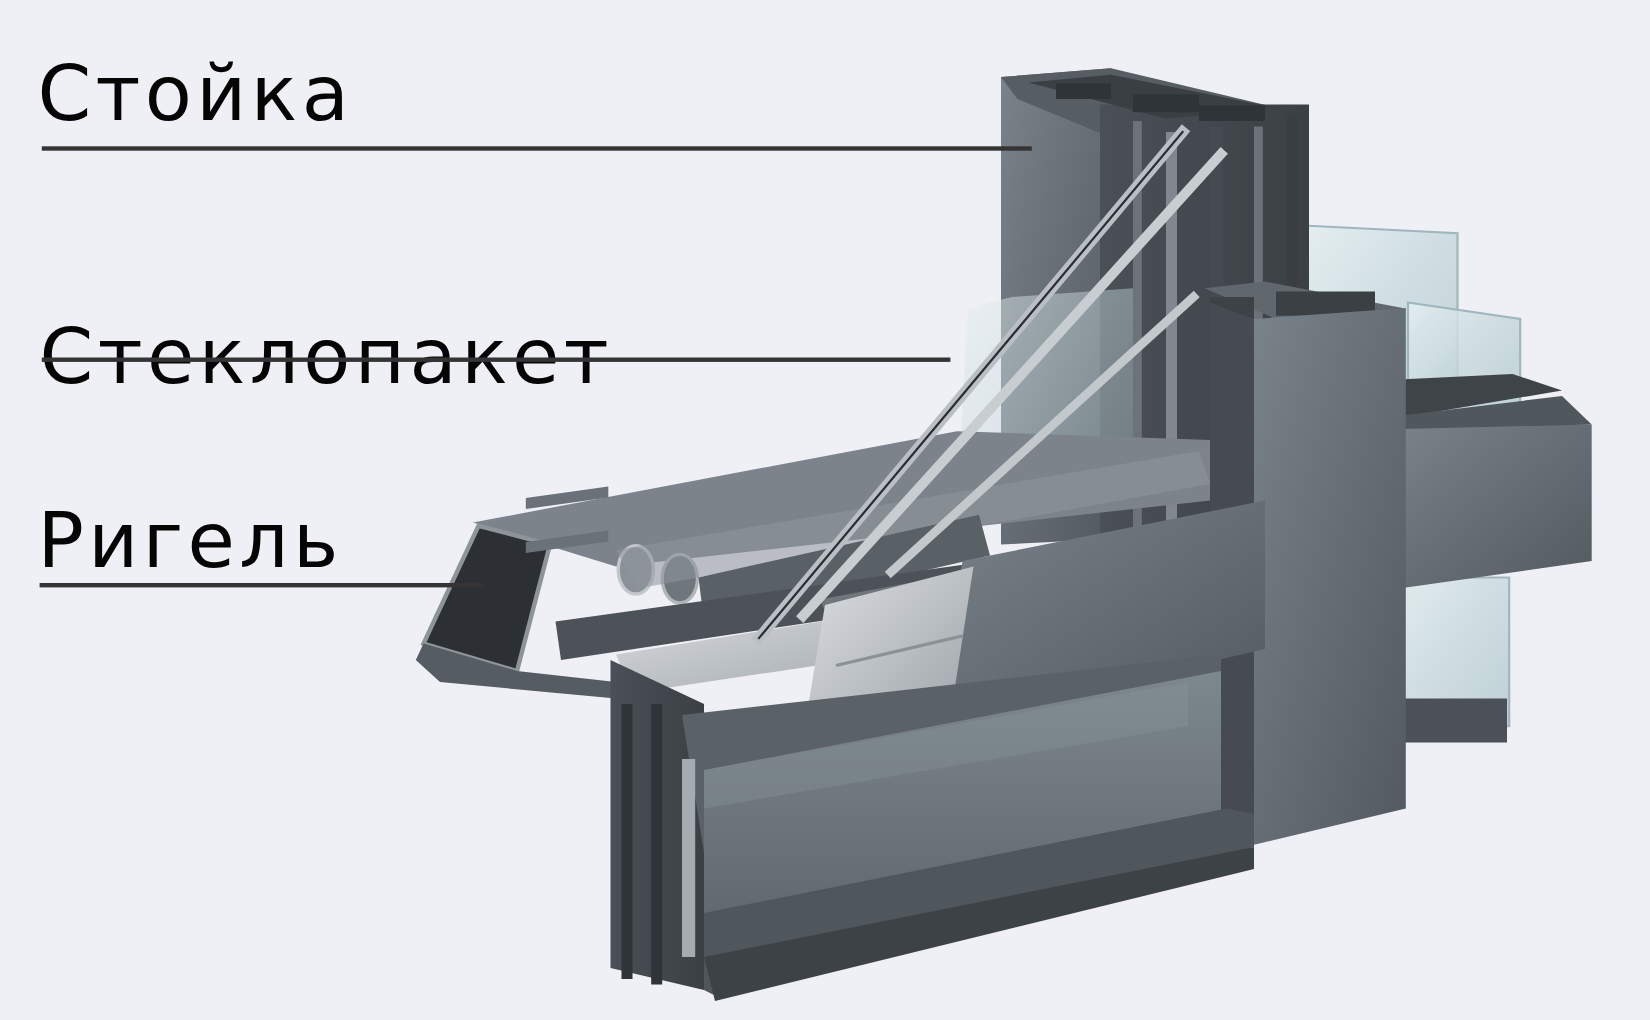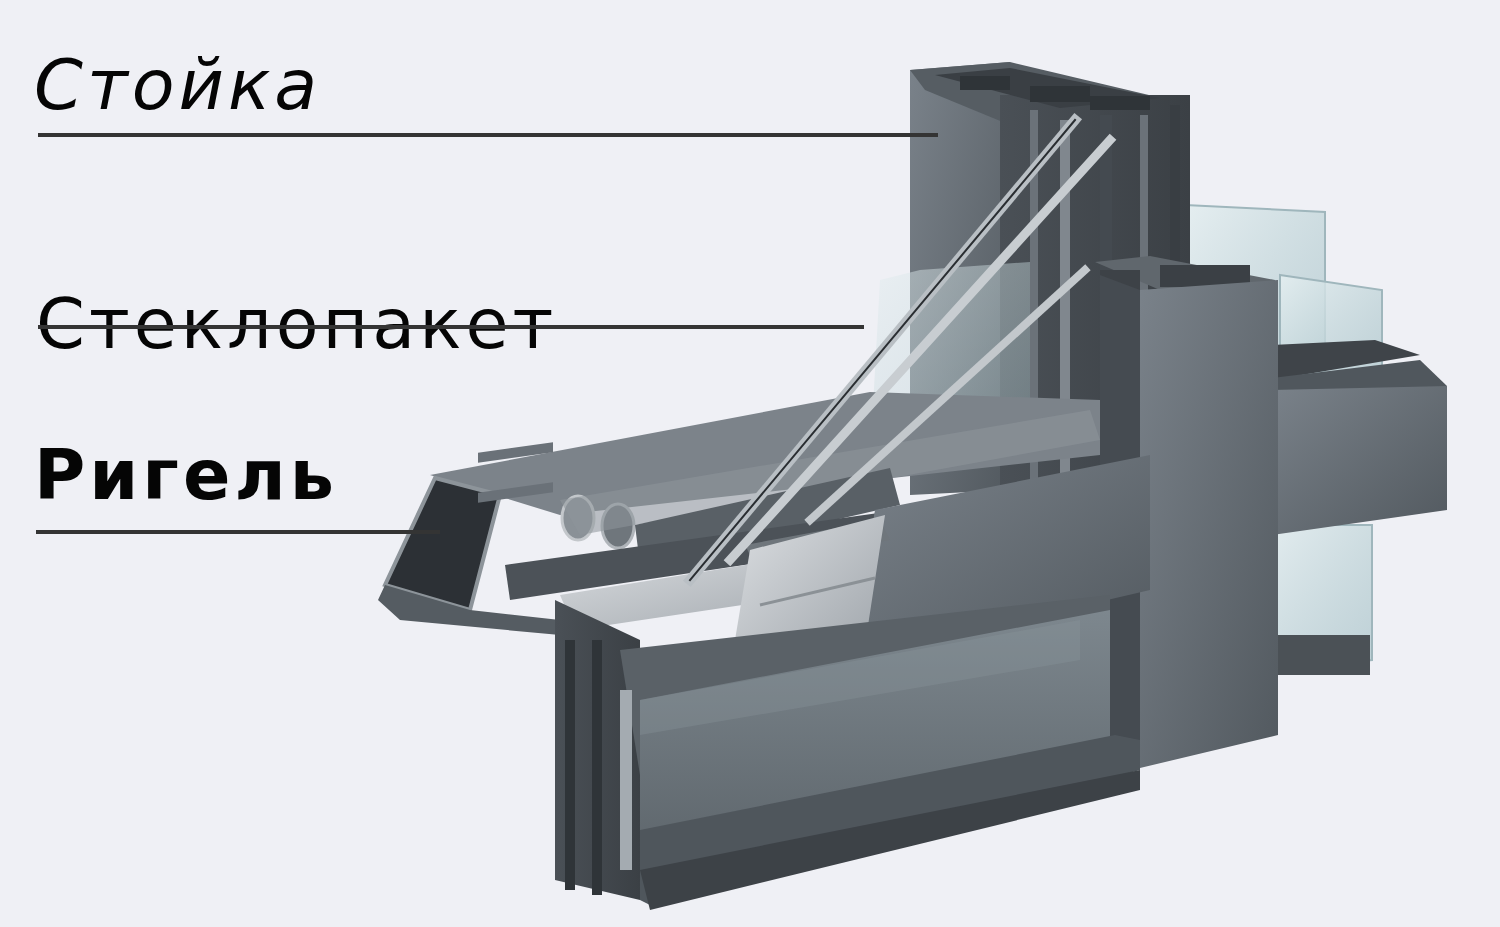--- a/index.html
+++ b/index.html
@@ -137,21 +137,21 @@
     </g>
 
     <g stroke-linecap="square">
       <line x1="1075" y1="120" x2="690" y2="580" stroke="#b9bfc4" stroke-width="10"></line>
       <line x1="1075" y1="120" x2="690" y2="580" stroke="#2a2e32" stroke-width="2"></line>
       <line x1="1110" y1="140" x2="730" y2="560" stroke="#c8cdd1" stroke-width="9"></line>
       <line x1="1085" y1="270" x2="810" y2="520" stroke="#c3c8cc" stroke-width="8"></line>
     </g>
   </svg>
 
-  <div class="label" style="left:34px; top:50px;font-style:italic;">Стойка</div>
+  <div class="label" style="left:34px; top:50px;">Стойка</div>
   <div class="leader" style="left:38px; top:133px; width:900px;"></div>
 
   <div class="label" style="left:36px; top:245px;margin-top:44px;">Стеклопакет</div>
   <div class="leader" style="left:38px; top:325px; width:826px;"></div>
 
-  <div class="label" style="left:34px; top:440px;font-weight:bold;">Ригель</div>
+  <div class="label" style="left:34px; top:456px;">Ригель</div>
   <div class="leader" style="left:36px; top:530px; width:404px;"></div>
 </div>
 
 </body></html>

